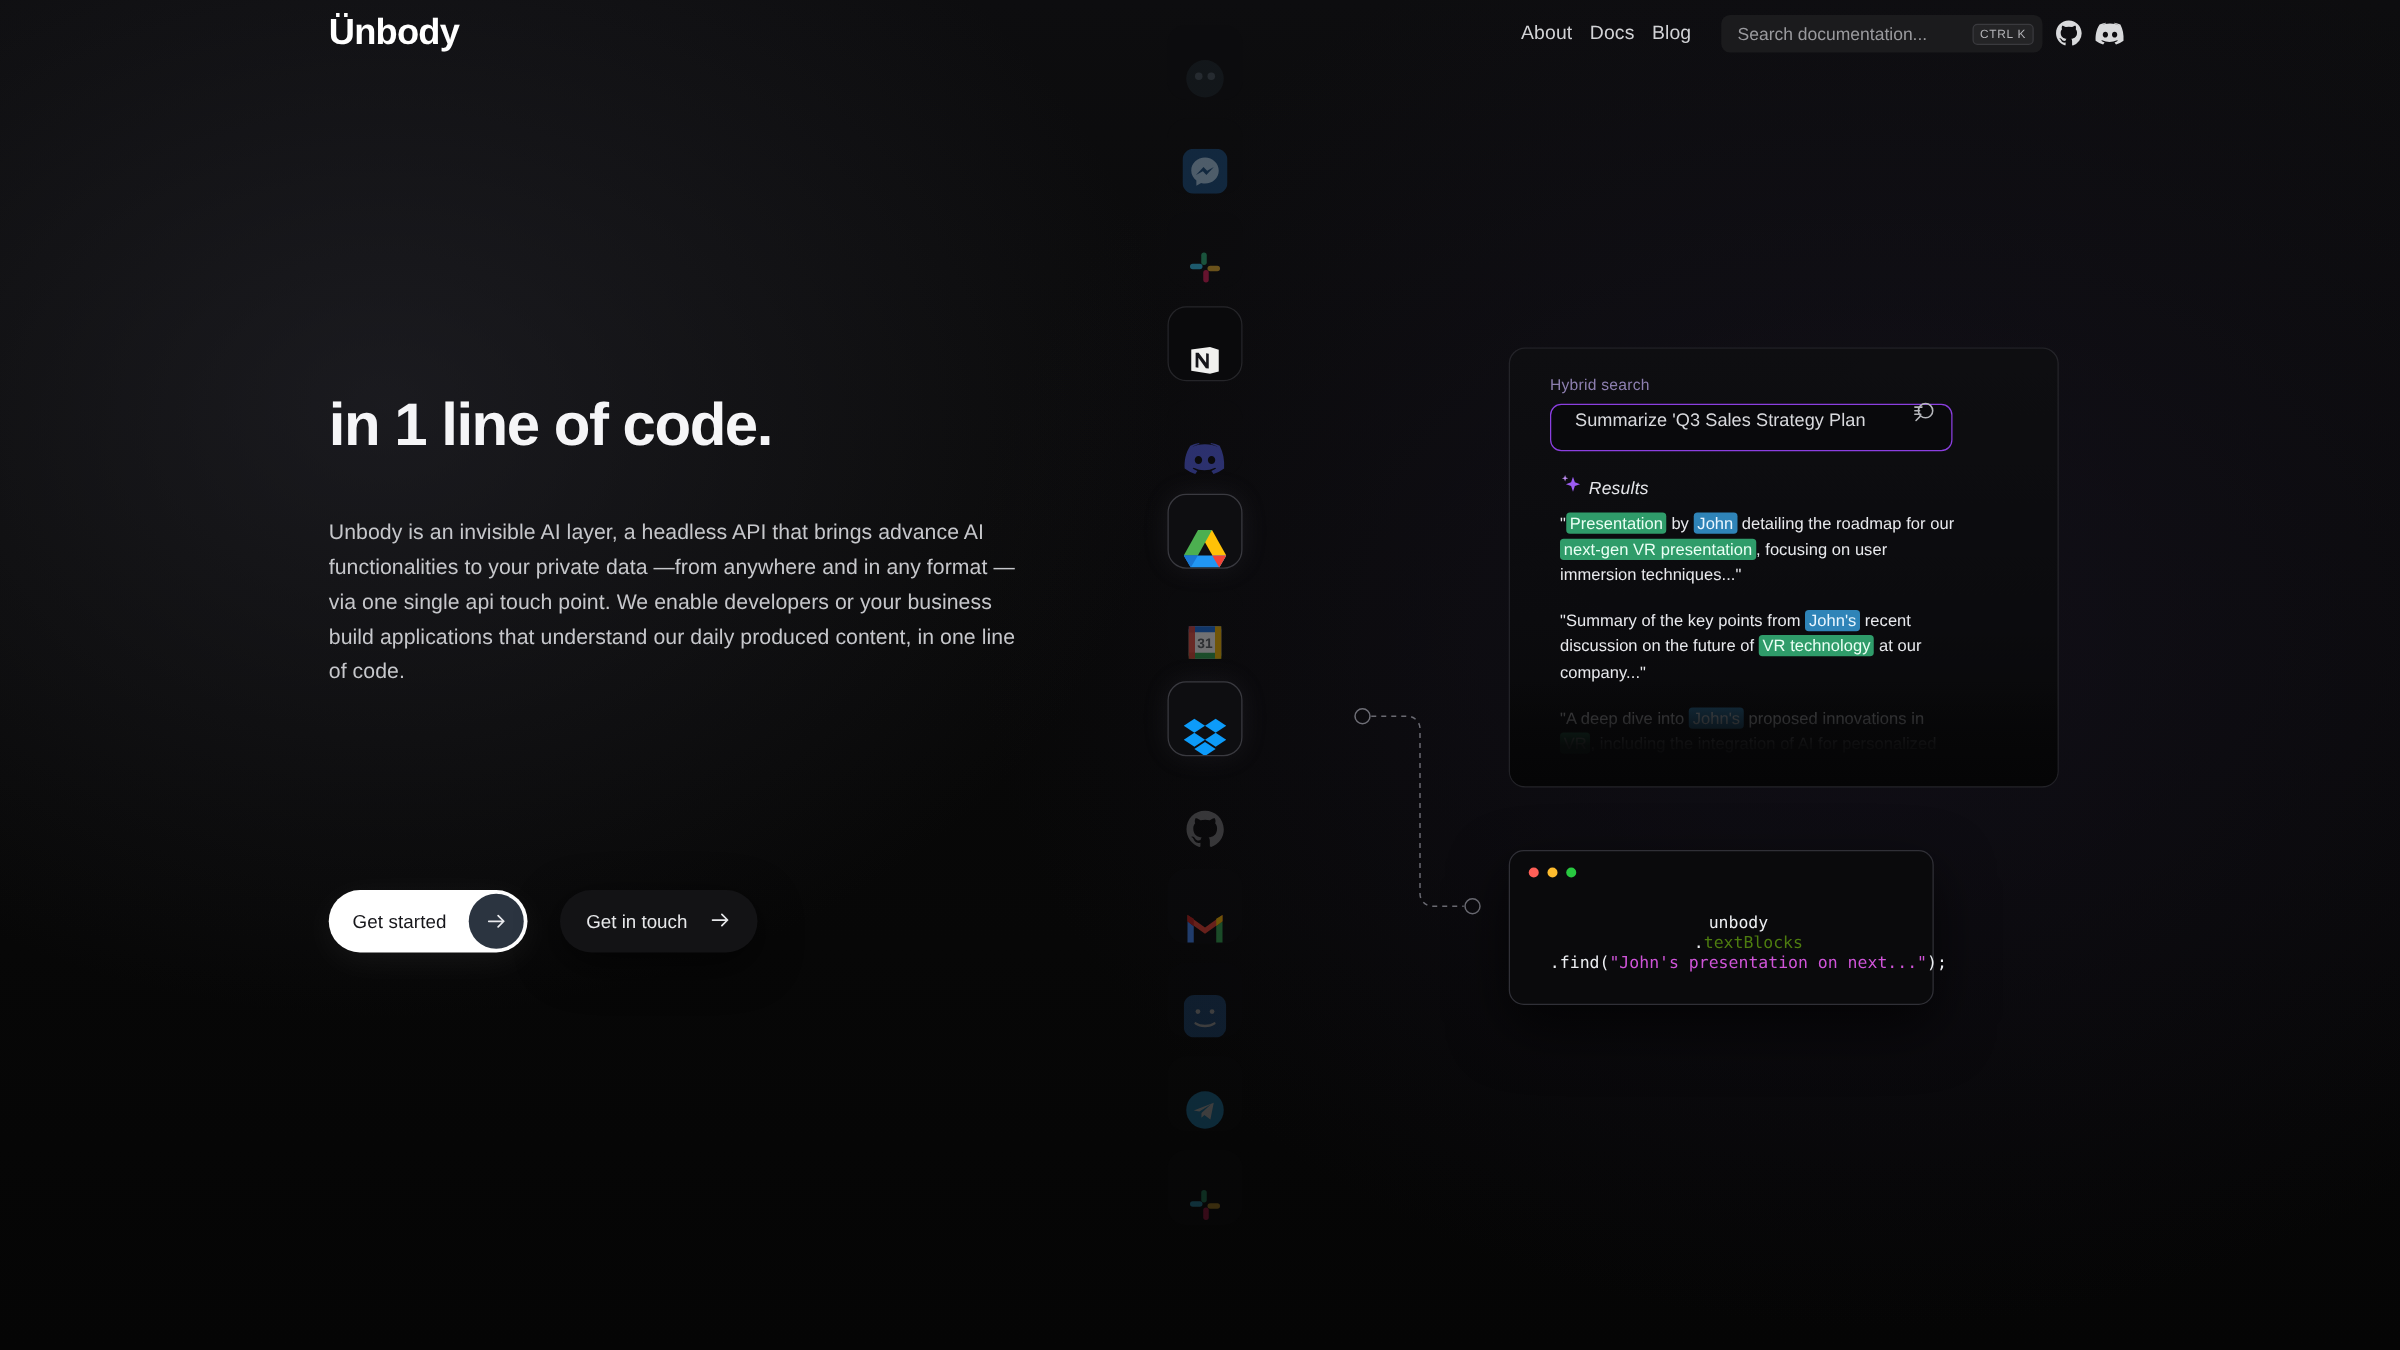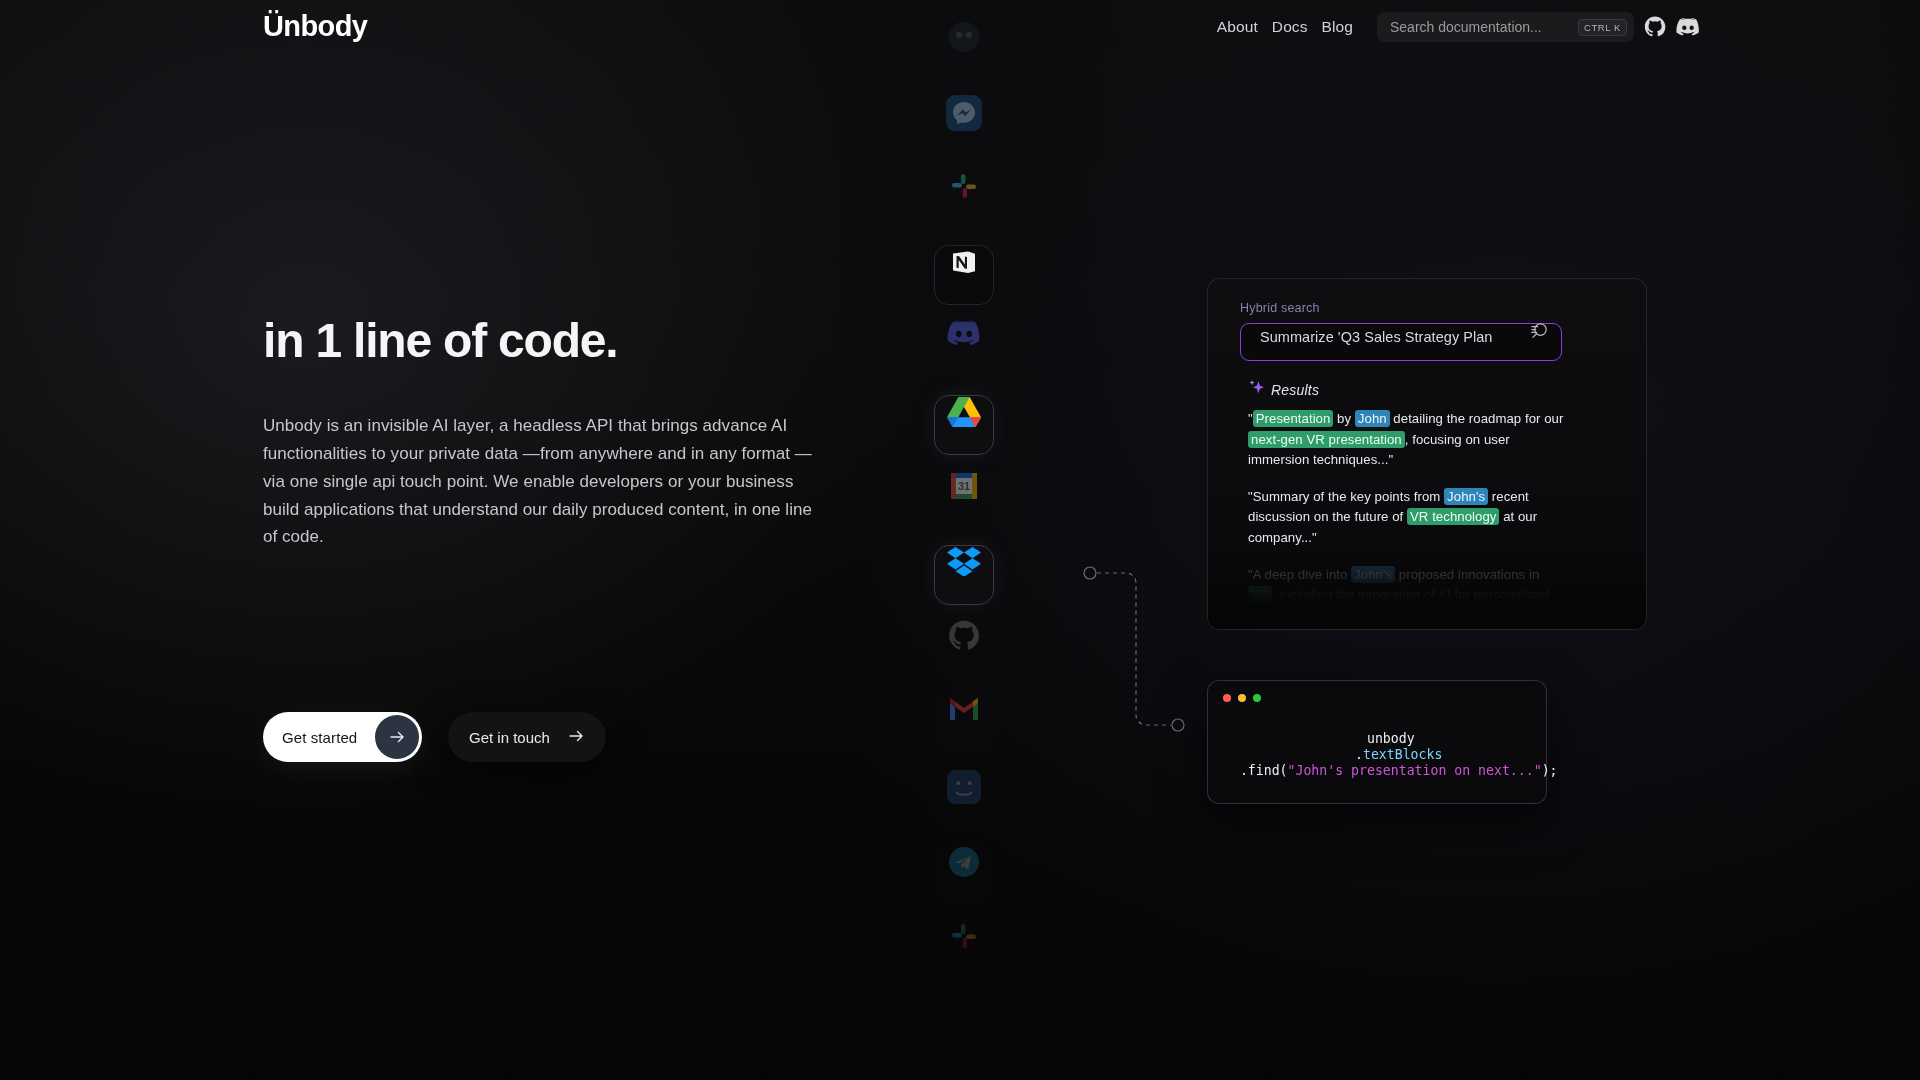--- a/index.html
+++ b/index.html
@@ -106,21 +106,21 @@
   .btn-secondary .lbl { font-size: 15px; color: #e7e8ea; margin-left: 21px; }
   .btn-secondary .arr { color: #e7e8ea; font-size: 14px; margin-right: 22px; }
 
   
   .icon-col {
     position: absolute; left: 934px; top: 20px;
     display: flex; flex-direction: column; align-items: center; gap: 15px;
   }
   .app-icon {
     width: 60px; height: 60px; border-radius: 15px;
-    display: flex; align-items: flex-start; justify-content: center;
+    display: flex; align-items: flex-end; justify-content: center;
     background: #0c0c0e; position: relative;
   }
   .app-icon.dim   { opacity: 0.22; }
   .app-icon.dim2  { opacity: 0.42; }
   .app-icon.active {
     background: #0e0e11; border: 1px solid #3a3a40;
     box-shadow: 0 0 22px rgba(140,140,160,0.10);
   }
   .app-icon.faint-box { background: #0a0a0c; border: 1px solid rgba(60,60,66,0.55); }
   .app-icon svg { display: block; }
@@ -181,21 +181,21 @@
     text-align: center;
   }
   .dots { position: absolute; left: 15px; top: 13px; display: flex; gap: 7px; }
   .dot { width: 8px; height: 8px; border-radius: 50%; }
   .code-body {
     position: absolute; left: 16px; top: 50px;
     font-family: "DejaVu Sans Mono", monospace;
     font-size: 13.2px; line-height: 1.20; white-space: pre;
   }
   .c-plain { color: #eceef2; }
-  .c-prop  { color: #7dd3fc; }
+  .c-prop  { color: #4d7c0f; }
   .c-str   { color: #cf54d8; }
 </style>
 </head>
 <body>
 
 <div class="page">
 
   <div class="nav">
     <div class="logo">Ünbody</div>
 

